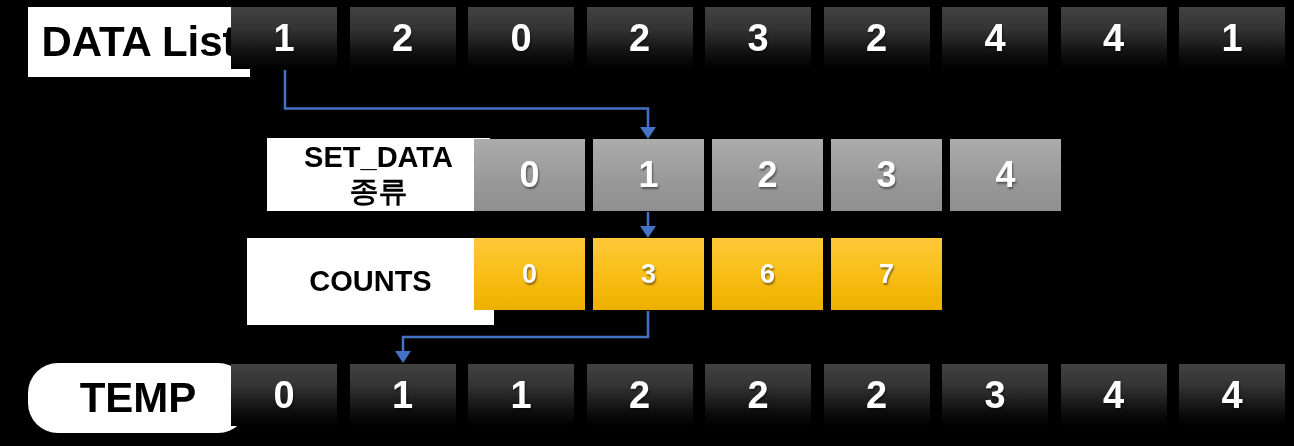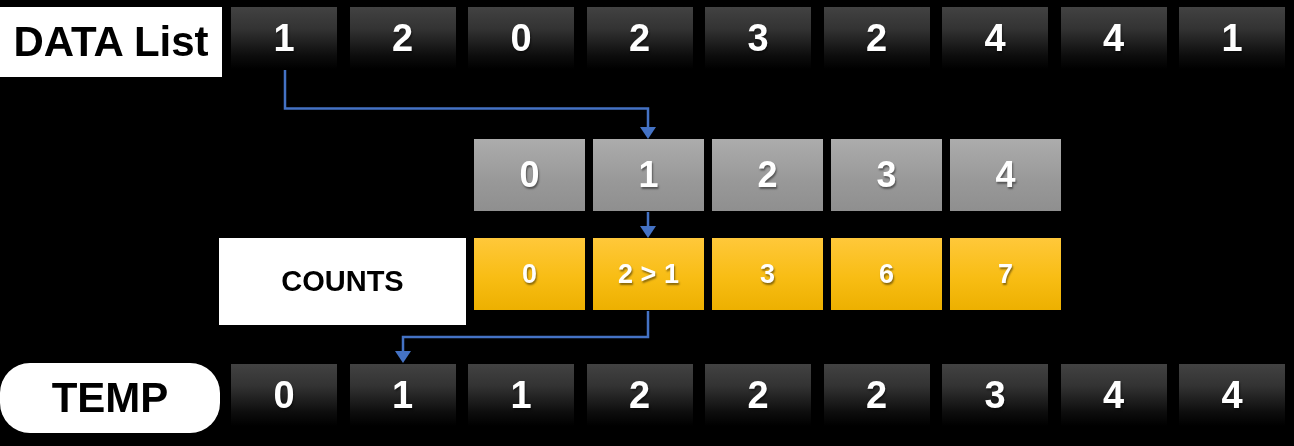--- a/index.html
+++ b/index.html
@@ -20,20 +20,21 @@
     position: absolute;
     background: #ffffff;
     color: #000000;
     font-weight: bold;
     display: flex;
     flex-direction: column;
     align-items: center;
     justify-content: center;
     text-align: left;
     line-height: 1.15;
+    margin-left: 28px;
   }
   .label-data-list { left: 0px;   top: 7px;   width: 222px; height: 70px; font-size: 42px; }
   .label-set-data  { left: 239px; top: 138px; width: 223px; height: 73px; font-size: 29px; }
   .label-counts    { left: 219px; top: 238px; width: 247px; height: 87px; font-size: 29px; }
   .label-temp      { left: 0px;   top: 363px; width: 220px; height: 70px; font-size: 42px; border-radius: 30px; }
   .label .line { display: block; }
 
   
   .row {
     position: absolute;
@@ -106,34 +107,37 @@
     <div class="cell cell-dark">2</div>
     <div class="cell cell-dark">0</div>
     <div class="cell cell-dark">2</div>
     <div class="cell cell-dark">3</div>
     <div class="cell cell-dark">2</div>
     <div class="cell cell-dark">4</div>
     <div class="cell cell-dark">4</div>
     <div class="cell cell-dark">1</div>
   </div>
 
+  <div class="label label-set-data">
+    <span class="line">SET_DATA</span>
+    <span class="line">종류</span>
+  </div>
   <div class="row row-set">
     <div class="cell cell-gray">0</div>
     <div class="cell cell-gray">1</div>
     <div class="cell cell-gray">2</div>
     <div class="cell cell-gray">3</div>
     <div class="cell cell-gray">4</div>
   </div>
 
   <div class="label label-counts">
     <span class="line">COUNTS</span>
   </div>
   <div class="row row-counts">
     <div class="cell cell-gold">0</div>
-    <div class="cell cell-gold">2 &gt; 1</div>
     <div class="cell cell-gold">3</div>
     <div class="cell cell-gold">6</div>
     <div class="cell cell-gold">7</div>
   </div>
 
   <div class="label label-temp">TEMP</div>
   <div class="row row-temp">
     <div class="cell cell-dark">0</div>
     <div class="cell cell-dark">1</div>
     <div class="cell cell-dark">1</div>

